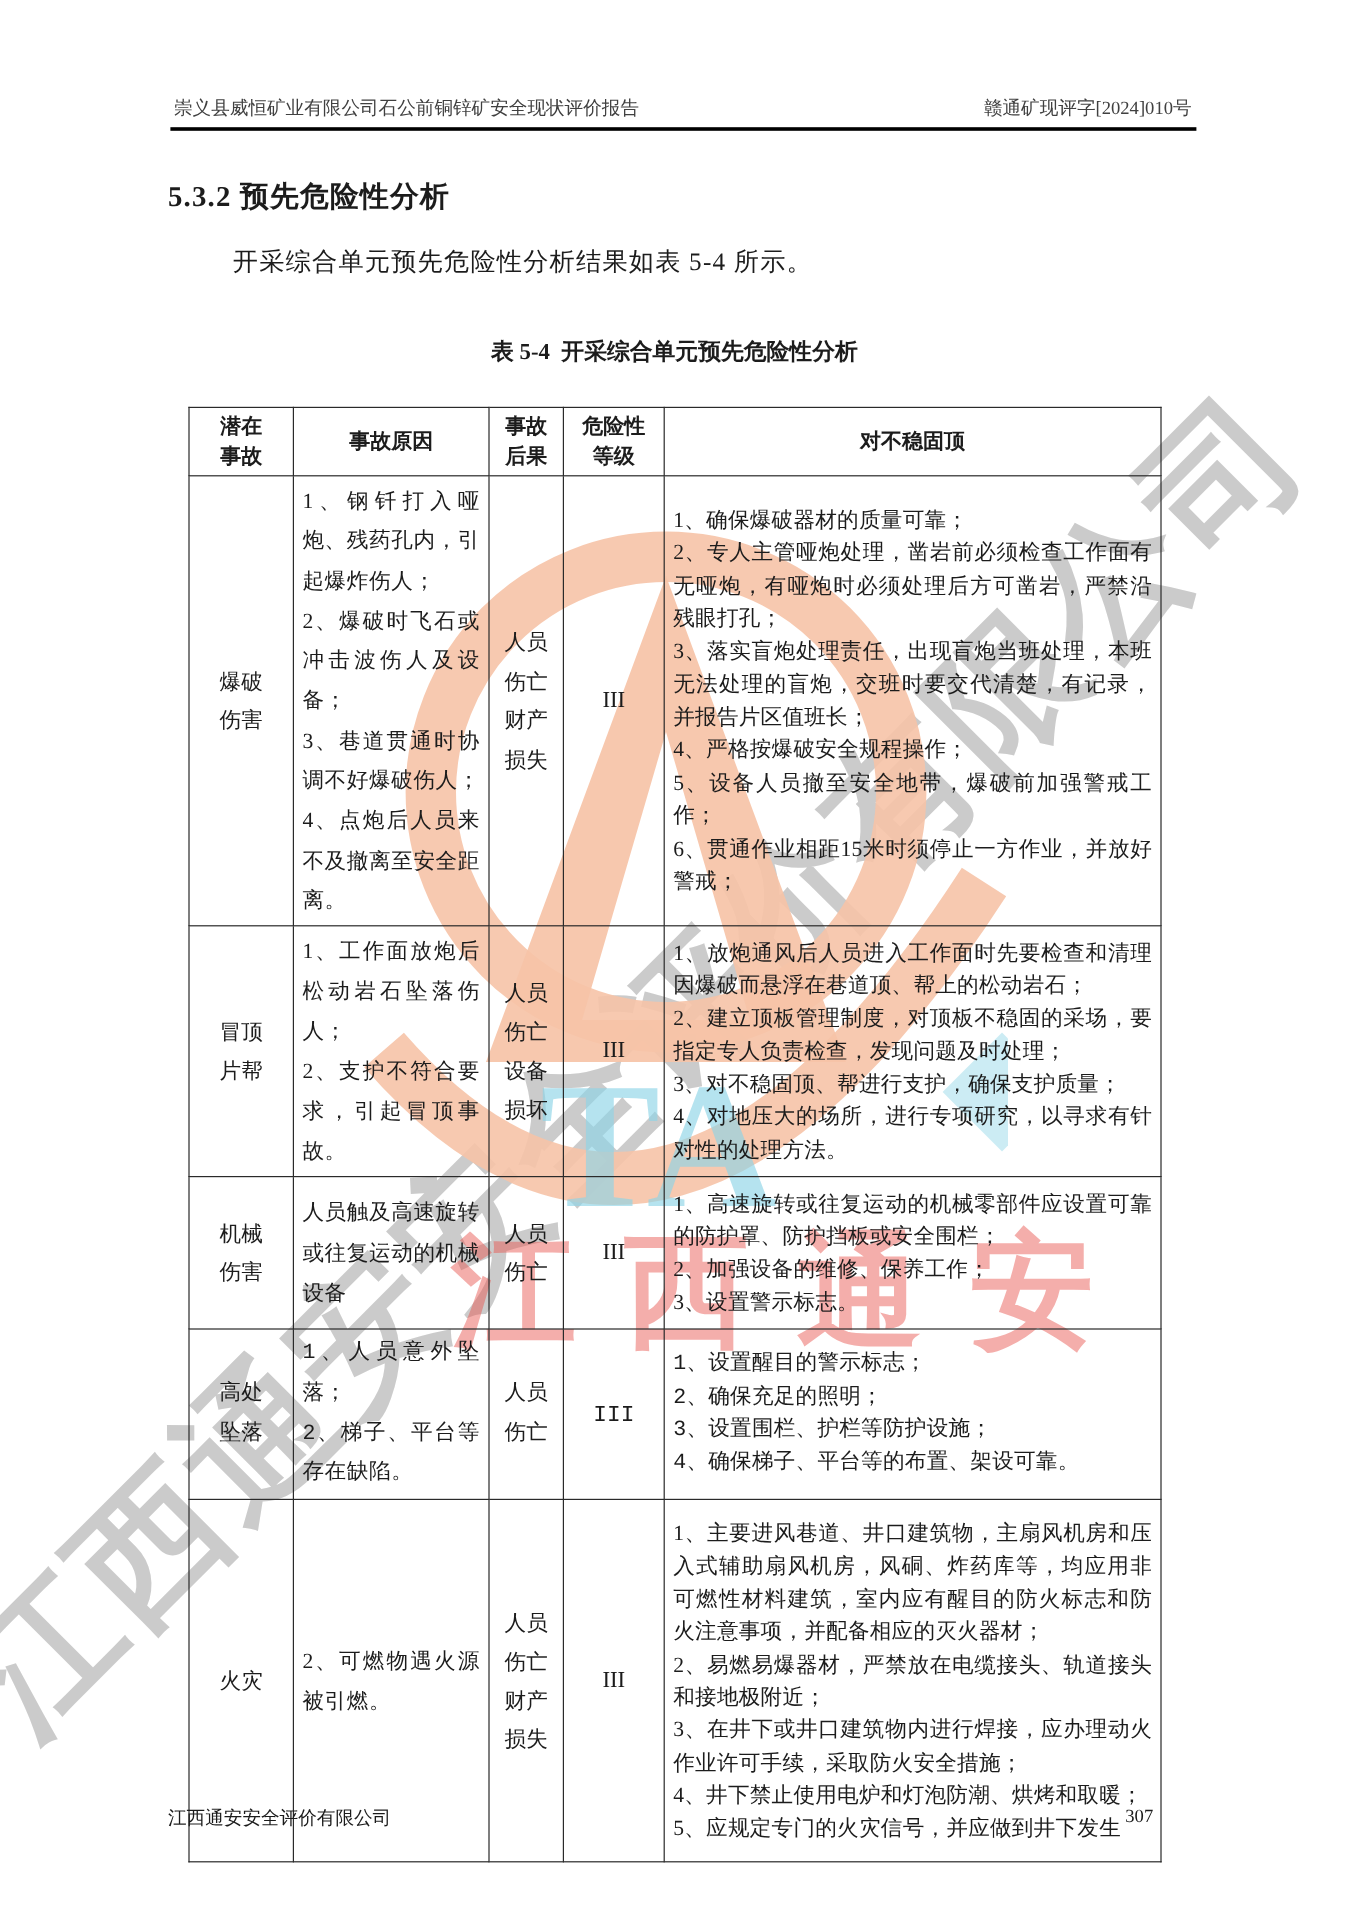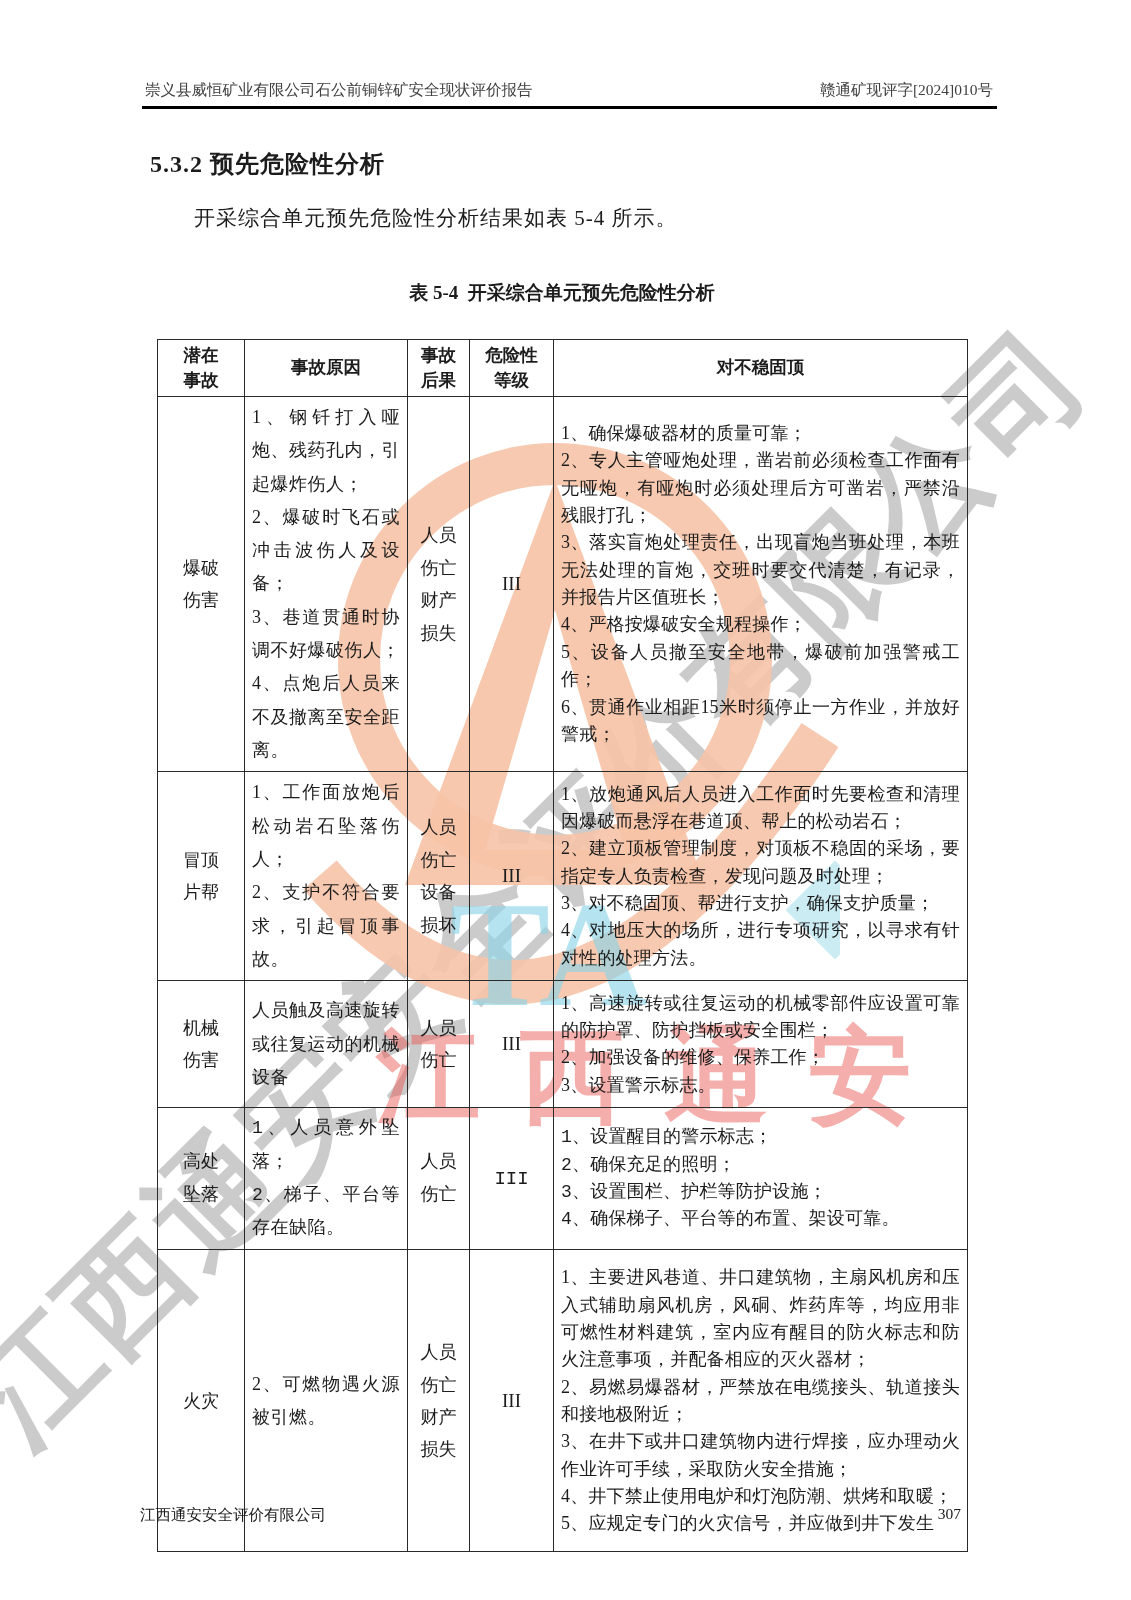--- a/index.html
+++ b/index.html
@@ -28,21 +28,21 @@
     position:absolute;top:80px;left:145px;right:138px;
     display:flex;justify-content:space-between;align-items:flex-end;
     font-size:15.5px;color:#404040;
   }
   .header-rule{
     position:absolute;top:106px;left:142px;right:134px;
     border-top:3.5px solid #000;
   }
   .section-heading{
     position:absolute;top:148px;left:140px;
-    font-size:24px;font-weight:700;letter-spacing:1px;margin-left:10px;
+    font-size:24px;font-weight:700;letter-spacing:1px;
   }
   .intro-paragraph{
     position:absolute;top:204px;left:194px;right:140px;
     font-size:21px;letter-spacing:1px;
   }
   .table-title{
     position:absolute;top:262px;left:157px;width:810px;
     text-align:center;font-size:19px;font-weight:700;white-space:pre-wrap;margin-top:18px;
   }
   table.hazard-table{

